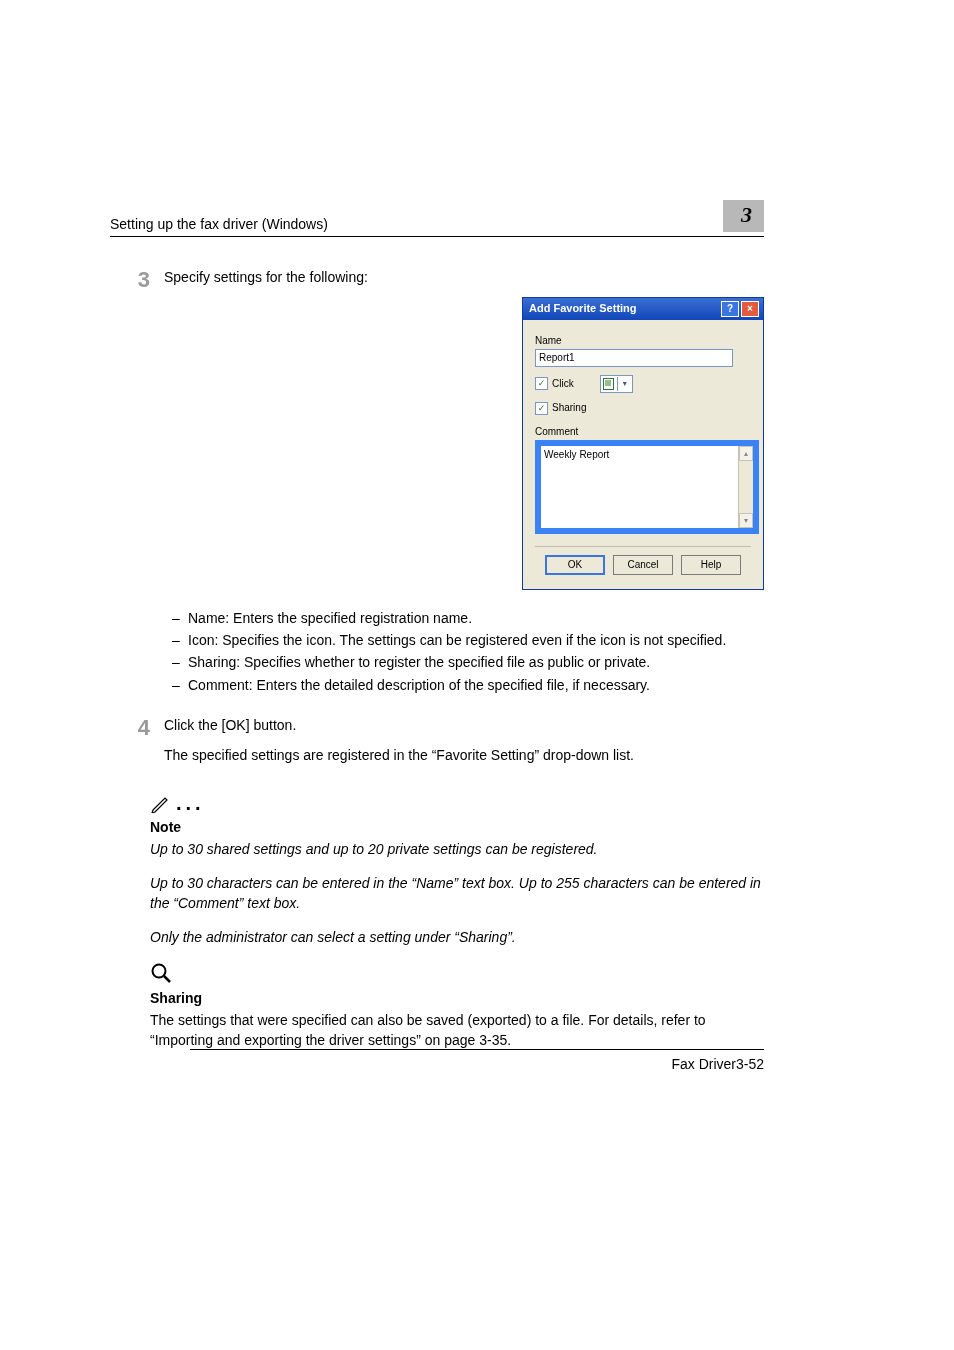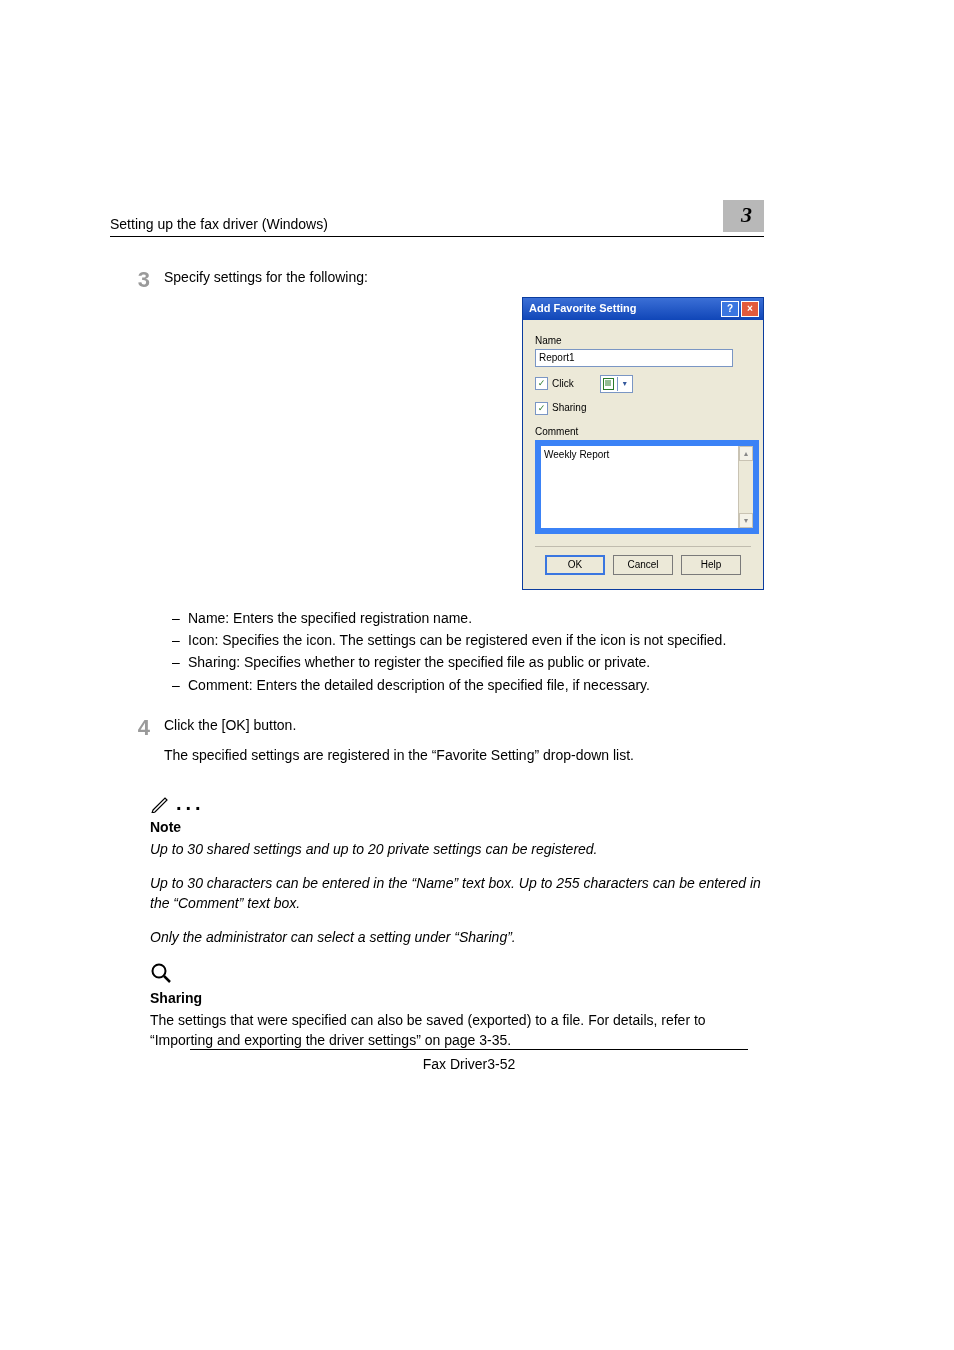--- a/index.html
+++ b/index.html
@@ -155,23 +155,23 @@
   .note-label { font-weight: bold; font-size: 14px; margin-top: 2px; }
   .note-text { font-style: italic; font-size: 14px; line-height: 1.45; margin-top: 4px; }
   .note-text p { margin: 0 0 14px 0; }
 
   .detail-block { margin-top: 10px; margin-left: 40px; }
   .detail-label { font-weight: bold; font-size: 14px; margin-top: 2px; }
   .detail-text { font-size: 14px; line-height: 1.45; margin-top: 4px; }
 
   .footer {
     position: absolute;
-    left: 190px; right: 206px; bottom: 90px;
+    left: 190px; right: 190px; bottom: 90px;
     border-top: 1px solid #000;
-    display: flex; justify-content: center;
+    display: flex; justify-content: flex-end;
     font-size: 14px; padding-top: 6px;
   }
 </style>
 </head>
 <body>
 
 <div class="page">
 
   <div class="header-row">
     <div class="header-title">Setting up the fax driver (Windows)</div>

